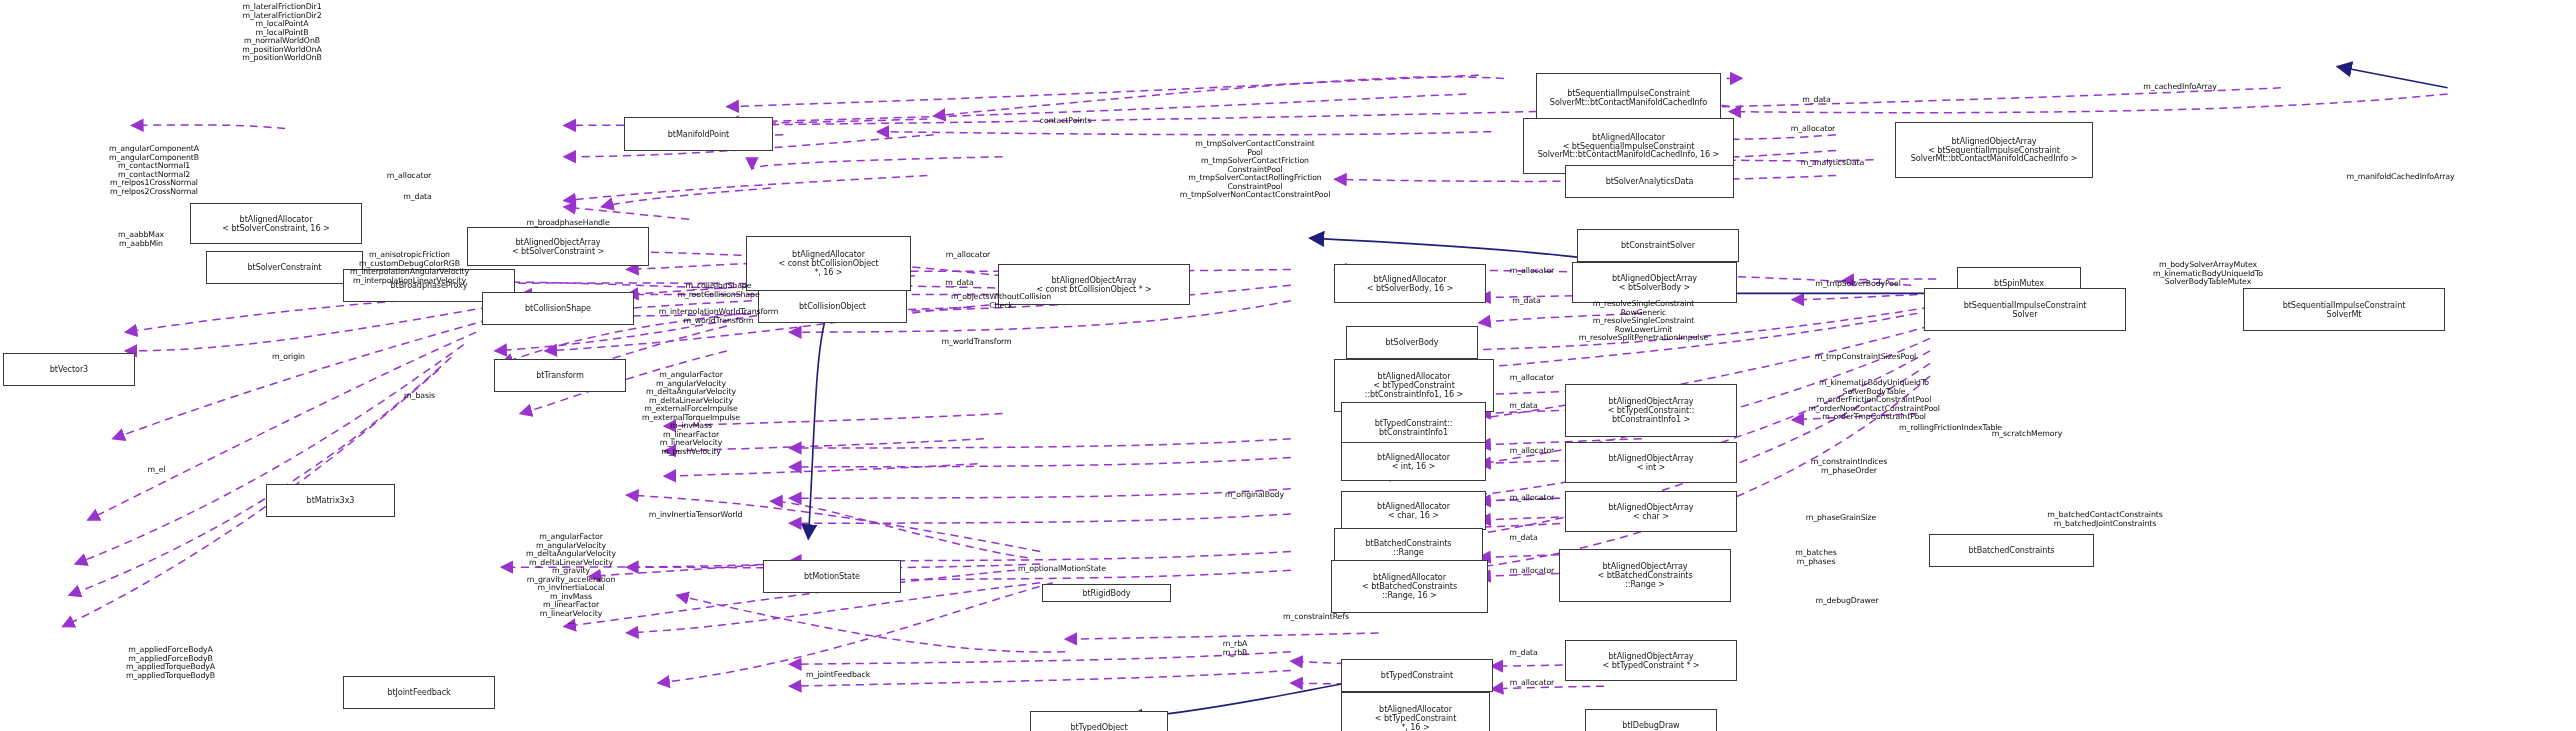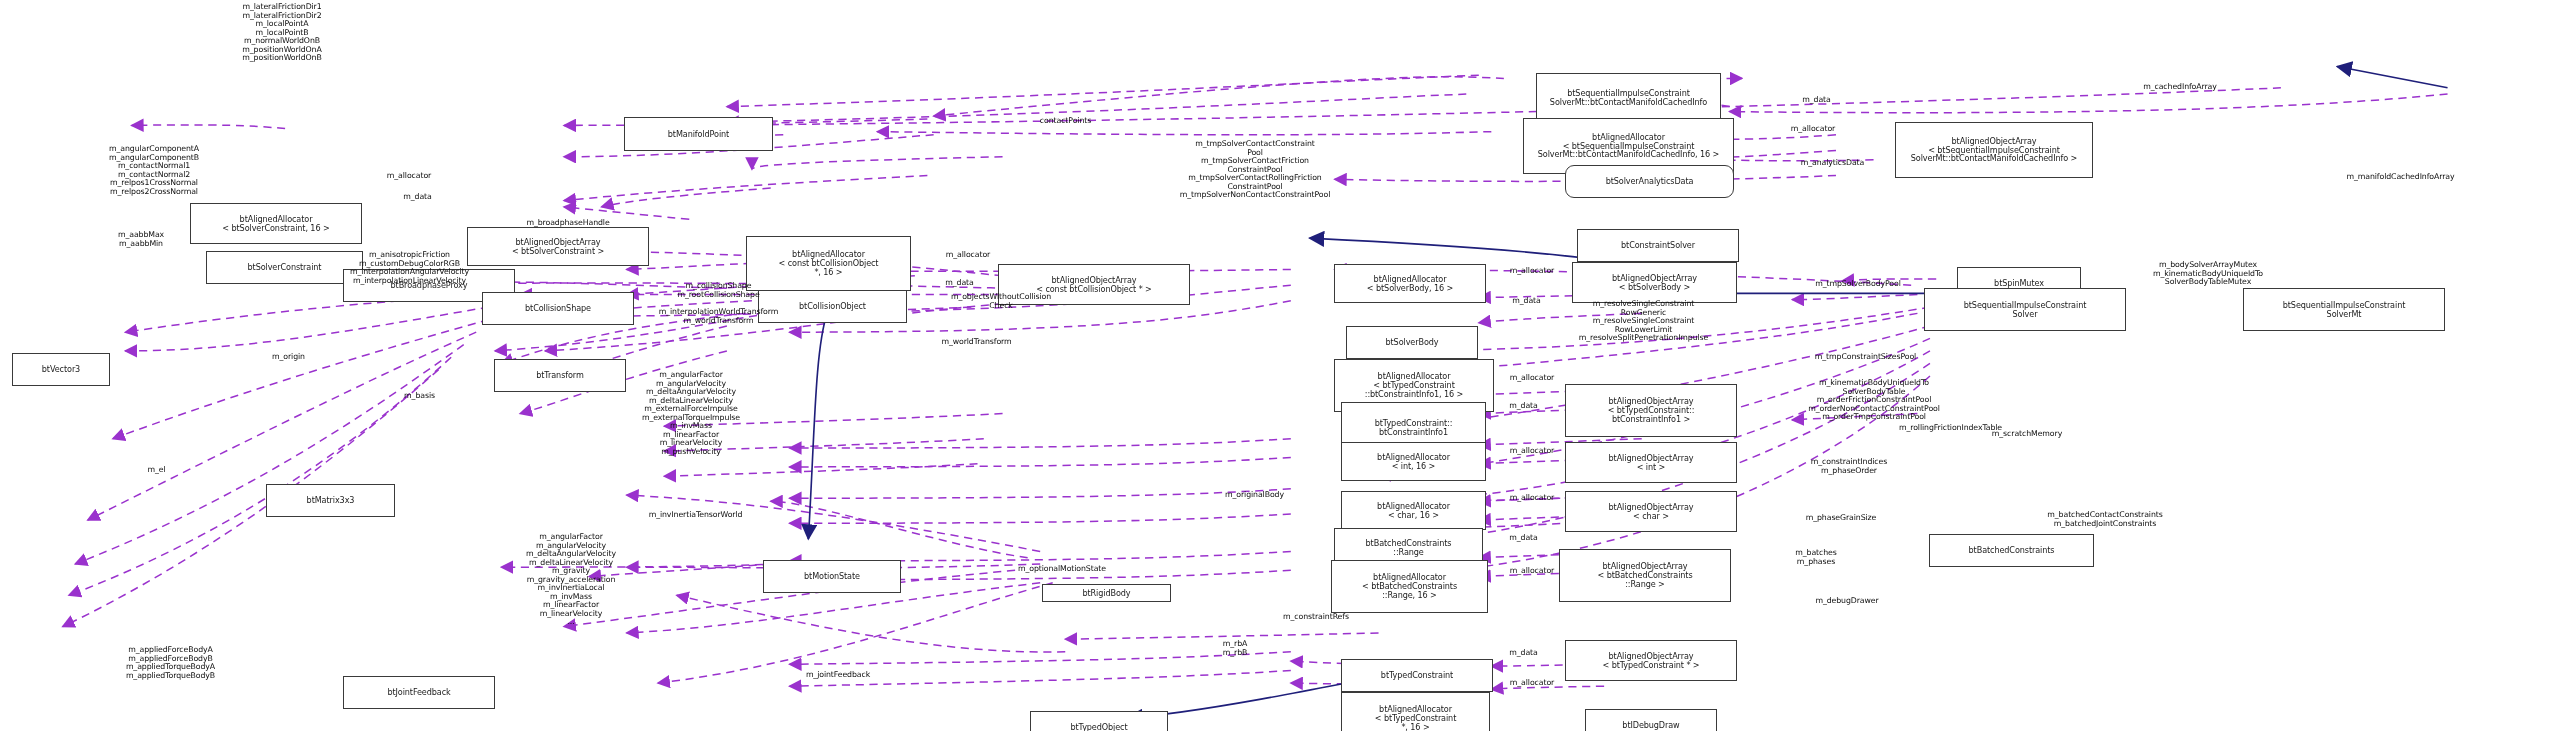--- a/index.html
+++ b/index.html
@@ -155,21 +155,21 @@
   <div id="nodes">
       <div class="node" style="left: 1536px; top: 73px; width: 185px; height: 50px;">btSequentialImpulseConstraint
 SolverMt::btContactManifoldCachedInfo</div>
       <div class="node" style="left: 1523px; top: 118px; width: 211px; height: 56px;">btAlignedAllocator
 &lt; btSequentialImpulseConstraint
 SolverMt::btContactManifoldCachedInfo, 16 &gt;</div>
       <div class="node" style="left: 1895px; top: 122px; width: 198px; height: 56px;">btAlignedObjectArray
 &lt; btSequentialImpulseConstraint
 SolverMt::btContactManifoldCachedInfo &gt;</div>
       <div class="node" style="left: 624px; top: 117px; width: 149px; height: 34px;">btManifoldPoint</div>
-      <div class="node" style="left: 1565px; top: 165px; width: 169px; height: 33px; border-radius: 9px;">btSolverAnalyticsData</div>
+      <div class="node" style="left: 1565px; top: 165px; width: 169px; height: 33px;">btSolverAnalyticsData</div>
       <div class="node" style="left: 190px; top: 203px; width: 172px; height: 41px;">btAlignedAllocator
 &lt; btSolverConstraint, 16 &gt;</div>
       <div class="node" style="left: 206px; top: 251px; width: 157px; height: 33px;">btSolverConstraint</div>
       <div class="node" style="left: 467px; top: 227px; width: 182px; height: 39px;">btAlignedObjectArray
 &lt; btSolverConstraint &gt;</div>
       <div class="node" style="left: 343px; top: 269px; width: 172px; height: 33px;">btBroadphaseProxy</div>
       <div class="node" style="left: 746px; top: 236px; width: 165px; height: 55px;">btAlignedAllocator
 &lt; const btCollisionObject
 *, 16 &gt;</div>
       <div class="node" style="left: 998px; top: 264px; width: 192px; height: 41px;">btAlignedObjectArray
@@ -181,21 +181,21 @@
 &lt; btSolverBody &gt;</div>
       <div class="node" style="left: 1957px; top: 267px; width: 124px; height: 33px;">btSpinMutex</div>
       <div class="node" style="left: 482px; top: 292px; width: 152px; height: 33px;">btCollisionShape</div>
       <div class="node" style="left: 758px; top: 290px; width: 149px; height: 33px;">btCollisionObject</div>
       <div class="node" style="left: 1346px; top: 326px; width: 132px; height: 33px;">btSolverBody</div>
       <div class="node" style="left: 1924px; top: 288px; width: 202px; height: 43px;">btSequentialImpulseConstraint
 Solver</div>
       <div class="node" style="left: 2243px; top: 288px; width: 202px; height: 43px;">btSequentialImpulseConstraint
 SolverMt</div>
       <div class="node" style="left: 494px; top: 359px; width: 132px; height: 33px;">btTransform</div>
-      <div class="node" style="left: 12px; top: 353px; width: 98px; height: 33px;">btVector3</div>
+      <div class="node" style="left: 3px; top: 353px; width: 132px; height: 33px;">btVector3</div>
       <div class="node" style="left: 1334px; top: 359px; width: 160px; height: 53px;">btAlignedAllocator
 &lt; btTypedConstraint
 ::btConstraintInfo1, 16 &gt;</div>
       <div class="node" style="left: 1565px; top: 384px; width: 172px; height: 53px;">btAlignedObjectArray
 &lt; btTypedConstraint::
 btConstraintInfo1 &gt;</div>
       <div class="node" style="left: 1341px; top: 402px; width: 145px; height: 51px;">btTypedConstraint::
 btConstraintInfo1</div>
       <div class="node" style="left: 266px; top: 484px; width: 129px; height: 33px;">btMatrix3x3</div>
       <div class="node" style="left: 1341px; top: 442px; width: 145px; height: 39px;">btAlignedAllocator

